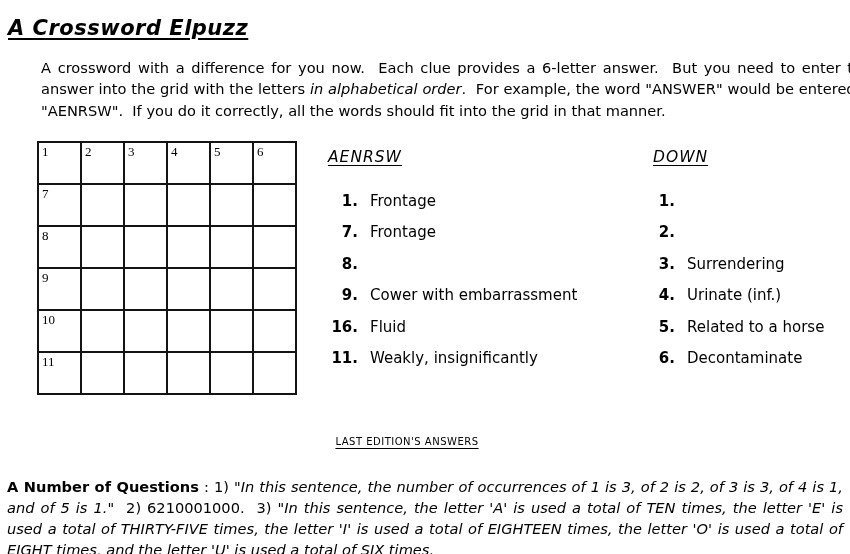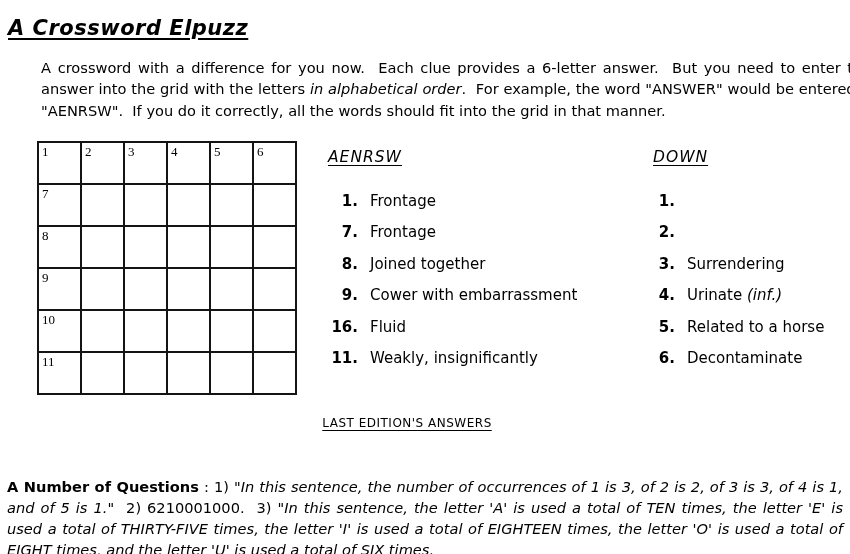--- a/index.html
+++ b/index.html
@@ -81,29 +81,29 @@
   }
   .clue-num {
     flex: none;
     font-weight: bold;
     text-align: right;
     margin-right: 12px;
   }
   .clues-across .clue-num { width: 30px; }
   .clues-down   .clue-num { width: 22px; }
   .clue-text { white-space: pre; }
-  .clue-italic { font-style: italic; white-space: pre; text-align: right; }
+  .clue-italic { white-space: pre; text-align: right; }
 
   .answers-heading-wrap {
     position: absolute;
     left: 0;
-    top: 416px;
+    top: 436px;
     width: 850px;
     text-align: center;
-    font-size: 12px;
+    font-size: 10px;
   }
   .answers-heading {
     display: inline-block;
     text-decoration: underline;
     text-underline-offset: 3px;
     letter-spacing: 0.5px;
     margin-left: -36px;
   }
 
   .answers-para {
@@ -184,21 +184,20 @@
     <div class="clue-row">
         <span class="clue-num">1.</span>
         <span class="clue-text">Frontage</span>
       </div>
     <div class="clue-row">
         <span class="clue-num">7.</span>
         <span class="clue-text">Frontage</span>
       </div>
     <div class="clue-row">
         <span class="clue-num">8.</span>
-        <span class="clue-text">Joined together</span>
       </div>
     <div class="clue-row">
         <span class="clue-num">9.</span>
         <span class="clue-text">Cower with embarrassment</span>
       </div>
     <div class="clue-row">
         <span class="clue-num">16.</span>
         <span class="clue-text">Fluid</span>
       </div>
     <div class="clue-row">

